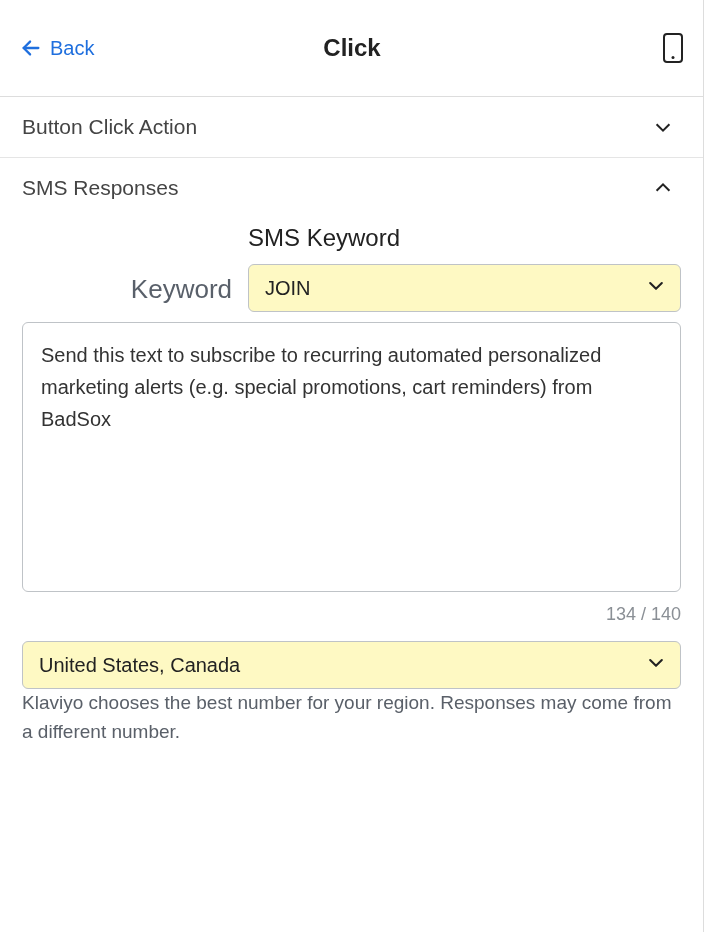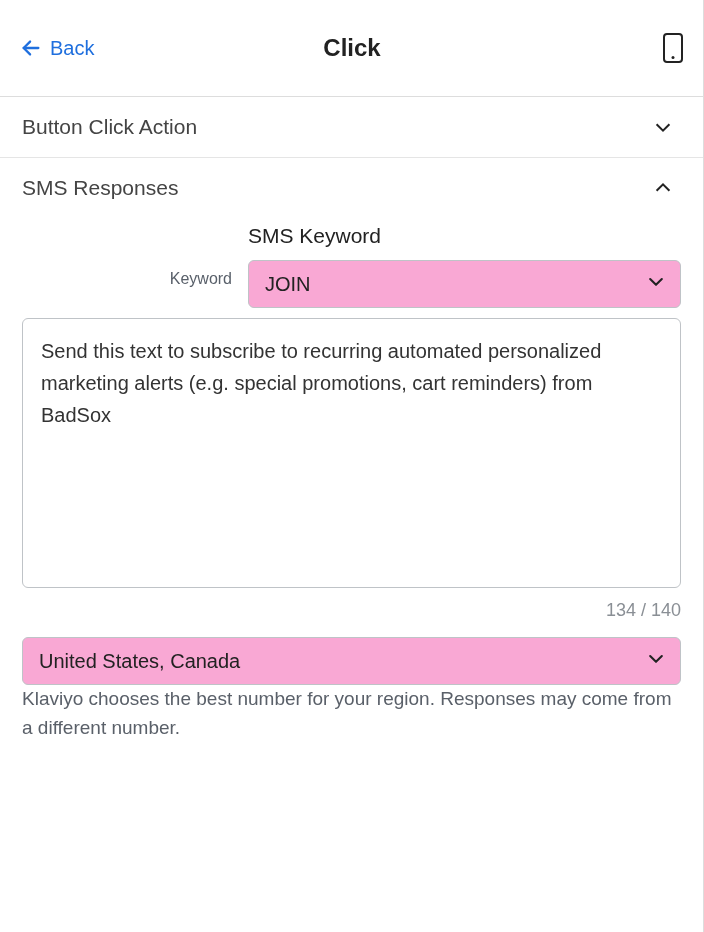--- a/index.html
+++ b/index.html
@@ -75,45 +75,45 @@
   }
   .field-row {
     display: flex;
     align-items: flex-start;
     gap: 16px;
     margin-bottom: 10px;
   }
   .field-label {
     width: 210px;
     text-align: right;
-    font-size: 16px;
+    font-size: 26px;
     color: #59606a;
     padding-top: 10px;
   }
   .field-control {
     flex: 1;
     min-width: 0;
   }
   .section-subhead {
-    font-size: 21px;
+    font-size: 24px;
     color: #222;
     margin: 6px 0 12px 0;
   }
   .dropdown {
     position: relative;
     border: 1px solid #bfc3c7;
     border-radius: 6px;
     height: 48px;
     display: flex;
     align-items: center;
     padding: 0 48px 0 16px;
     font-size: 20px;
     color: #222;
     cursor: pointer;
-    background: #f9a8d4;
+    background: #fef9c3;
   }
   .dropdown .caret {
     position: absolute;
     right: 14px;
     top: 50%;
     transform: translateY(-50%);
   }
   .textarea {
     border: 1px solid #bfc3c7;
     border-radius: 6px;

